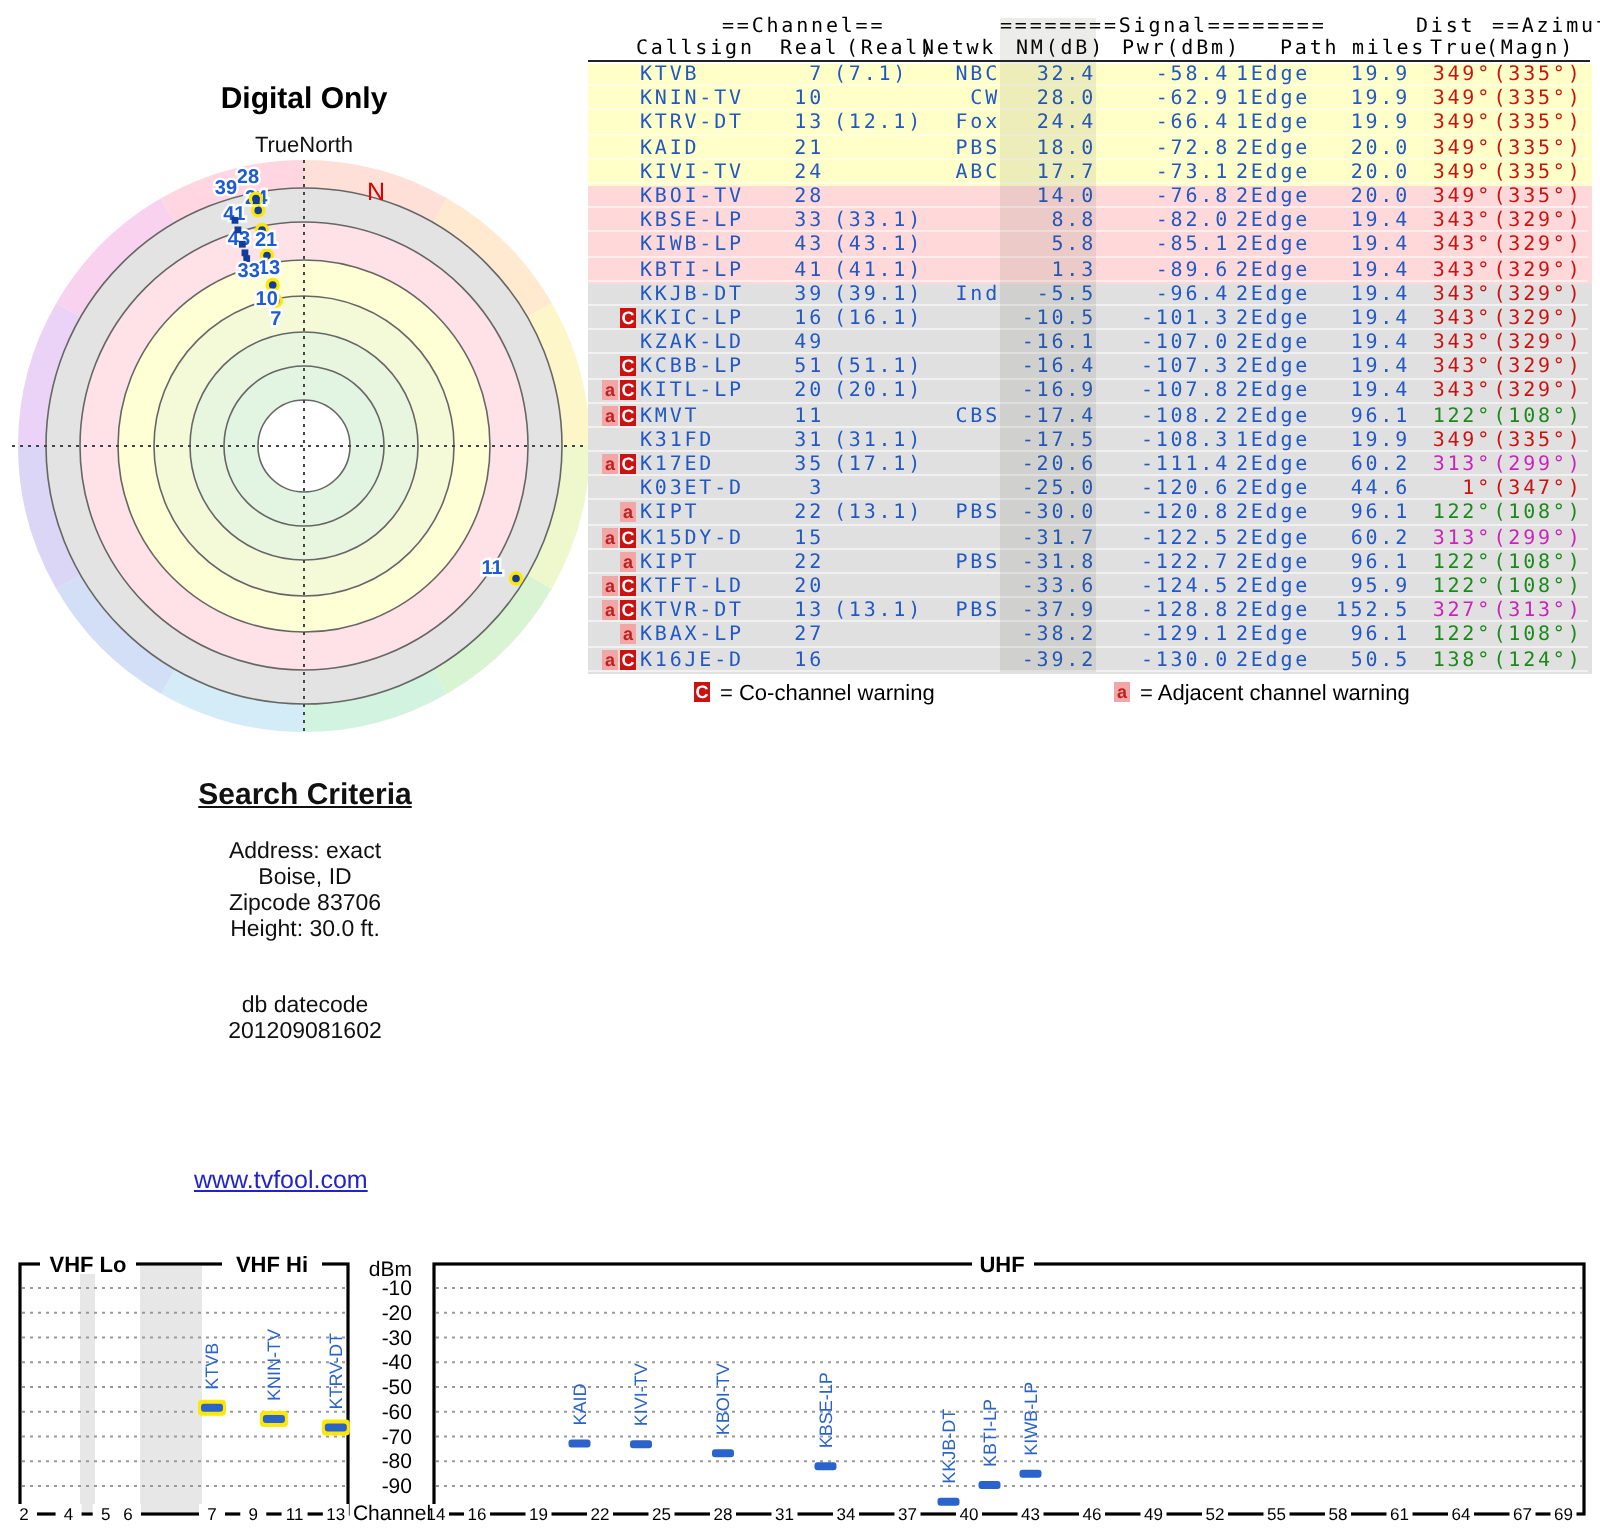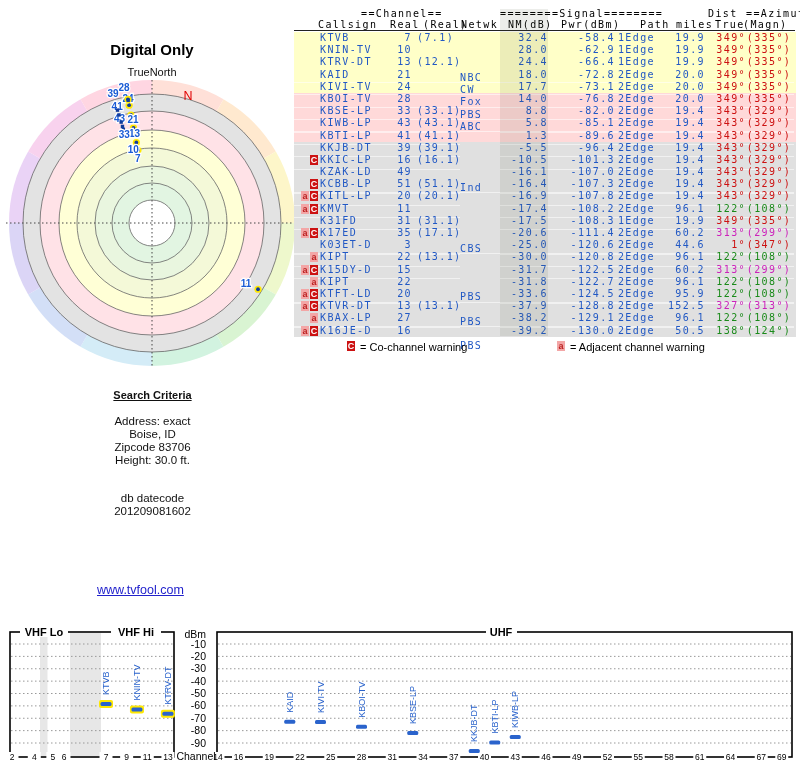--- a/index.html
+++ b/index.html
@@ -7,21 +7,21 @@
        font-family:"Liberation Sans",sans-serif;overflow:hidden;}
 
   
   #polar-title{position:absolute;left:62px;top:41px;width:180px;text-align:center;
     font-weight:bold;font-size:15px;color:#000000;}
   #polar{position:absolute;left:2px;top:50px;}
 
   
   #criteria{position:absolute;left:55px;top:389px;width:195px;text-align:center;
     font-size:11.5px;color:#111;}
-  #criteria .crit-head{font-size:11px;font-weight:bold;text-decoration:underline;
+  #criteria .crit-head{font-size:15px;font-weight:bold;text-decoration:underline;
     margin-bottom:14px;}
   #criteria .cl{line-height:13px;}
   #criteria .dbblock{margin-top:25px;text-align:center;}
 
   
   #site-link{position:absolute;left:97px;top:583px;font-size:12.5px;
     color:var(--link);text-decoration:underline;cursor:pointer;}
 
   
   #tbl{position:absolute;left:294px;top:8px;width:502px;color:#000;
@@ -33,21 +33,21 @@
   #tbl .hline{position:absolute;top:22px;left:0;width:501px;border-top:1px solid #222;}
   #trows{position:relative;margin-top:1px;}
   .trow{display:grid;grid-template-columns:24px 74px 20px 48px 40px 48px 67px 47px 43px 41px 48px;
     height:11.2px;line-height:11.3px;color:var(--blue);
     border-bottom:1px solid rgba(140,140,140,0.0);}
   .trow>div{white-space:pre;box-shadow:inset 0 -1px 0 rgba(255,255,255,0.55);}
   .c0{text-align:right;letter-spacing:0;}
   .c1{padding-left:2px;}
   .c2{text-align:right;}
   .c3{padding-left:5px;}
-  .c4{text-align:left;margin-top:40px;}
+  .c4{text-align:right;}
   .c5,.c6,.c8,.c9{text-align:right;}
   .c7{text-align:center;padding-right:4px;}
   .c10{text-align:center;padding-right:2px;}
   .band-y{background:var(--band_yellow);}
   .band-p{background:var(--band_pink);}
   .band-g{background:var(--band_gray);}
   .az-r{color:var(--az_red);}
   .az-g{color:var(--az_green);}
   .az-m{color:var(--az_magenta);}
   #nmshade{position:absolute;left:206px;top:-23px;width:48px;height:327px;

